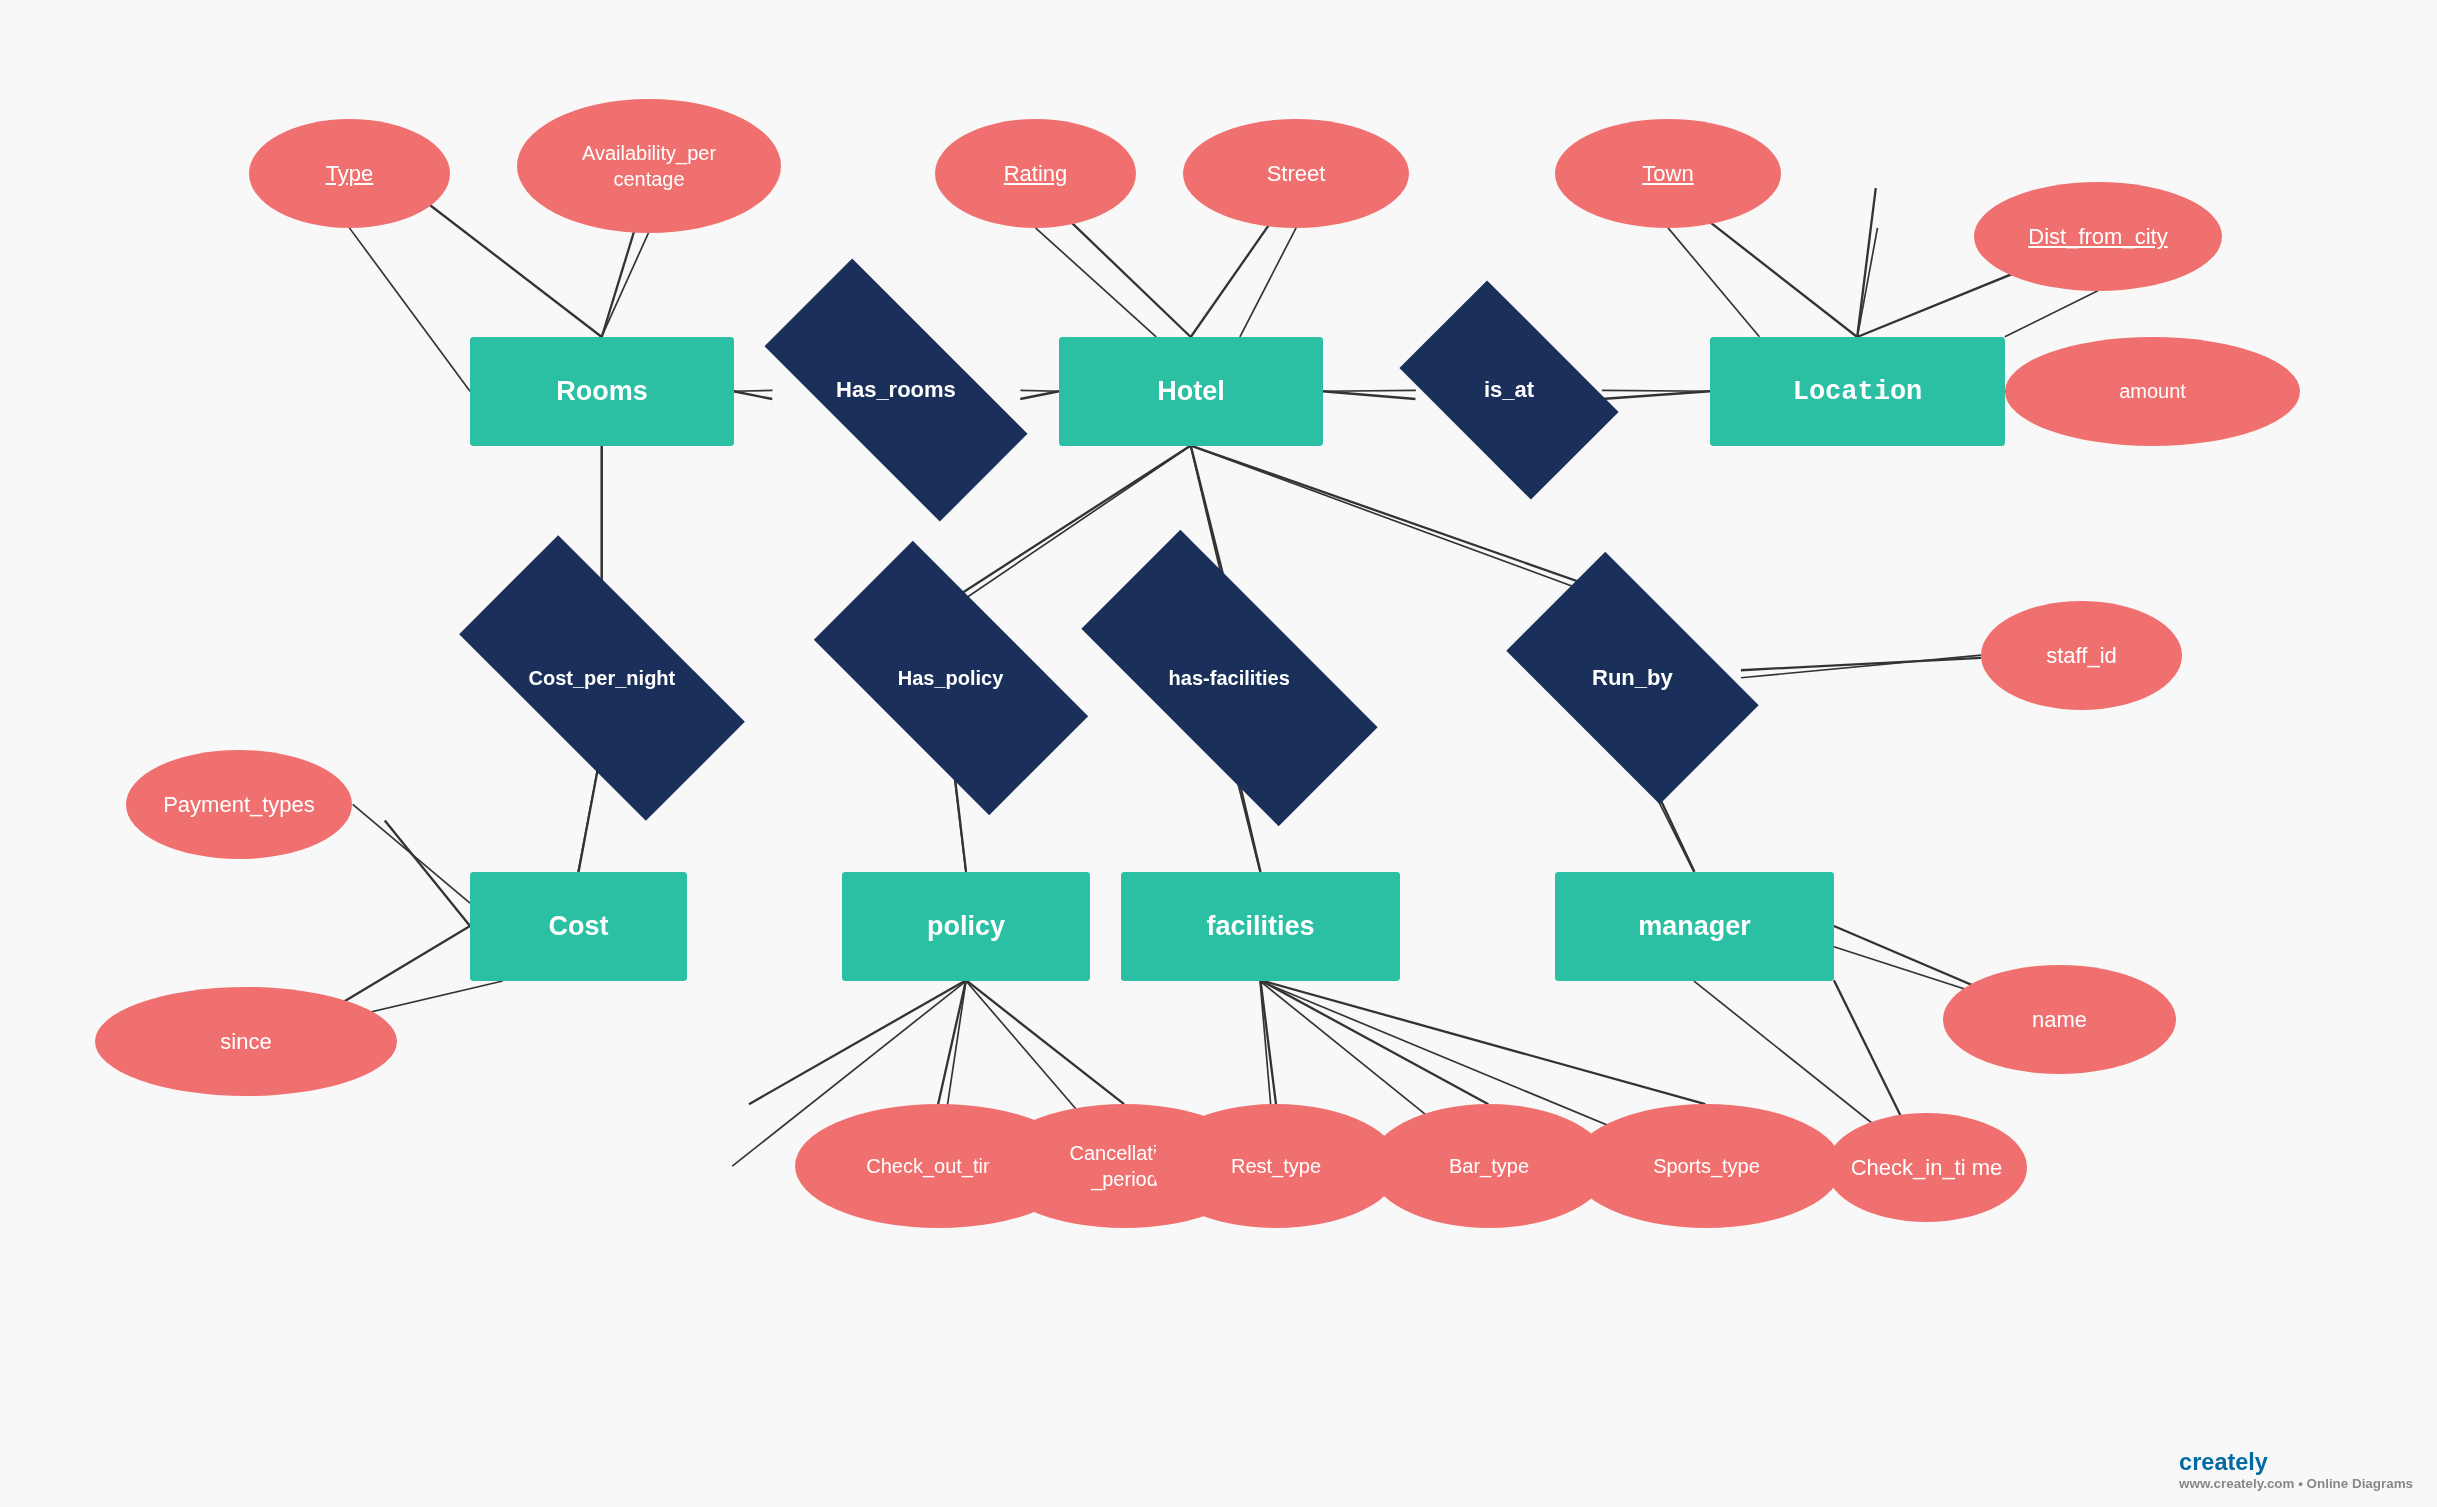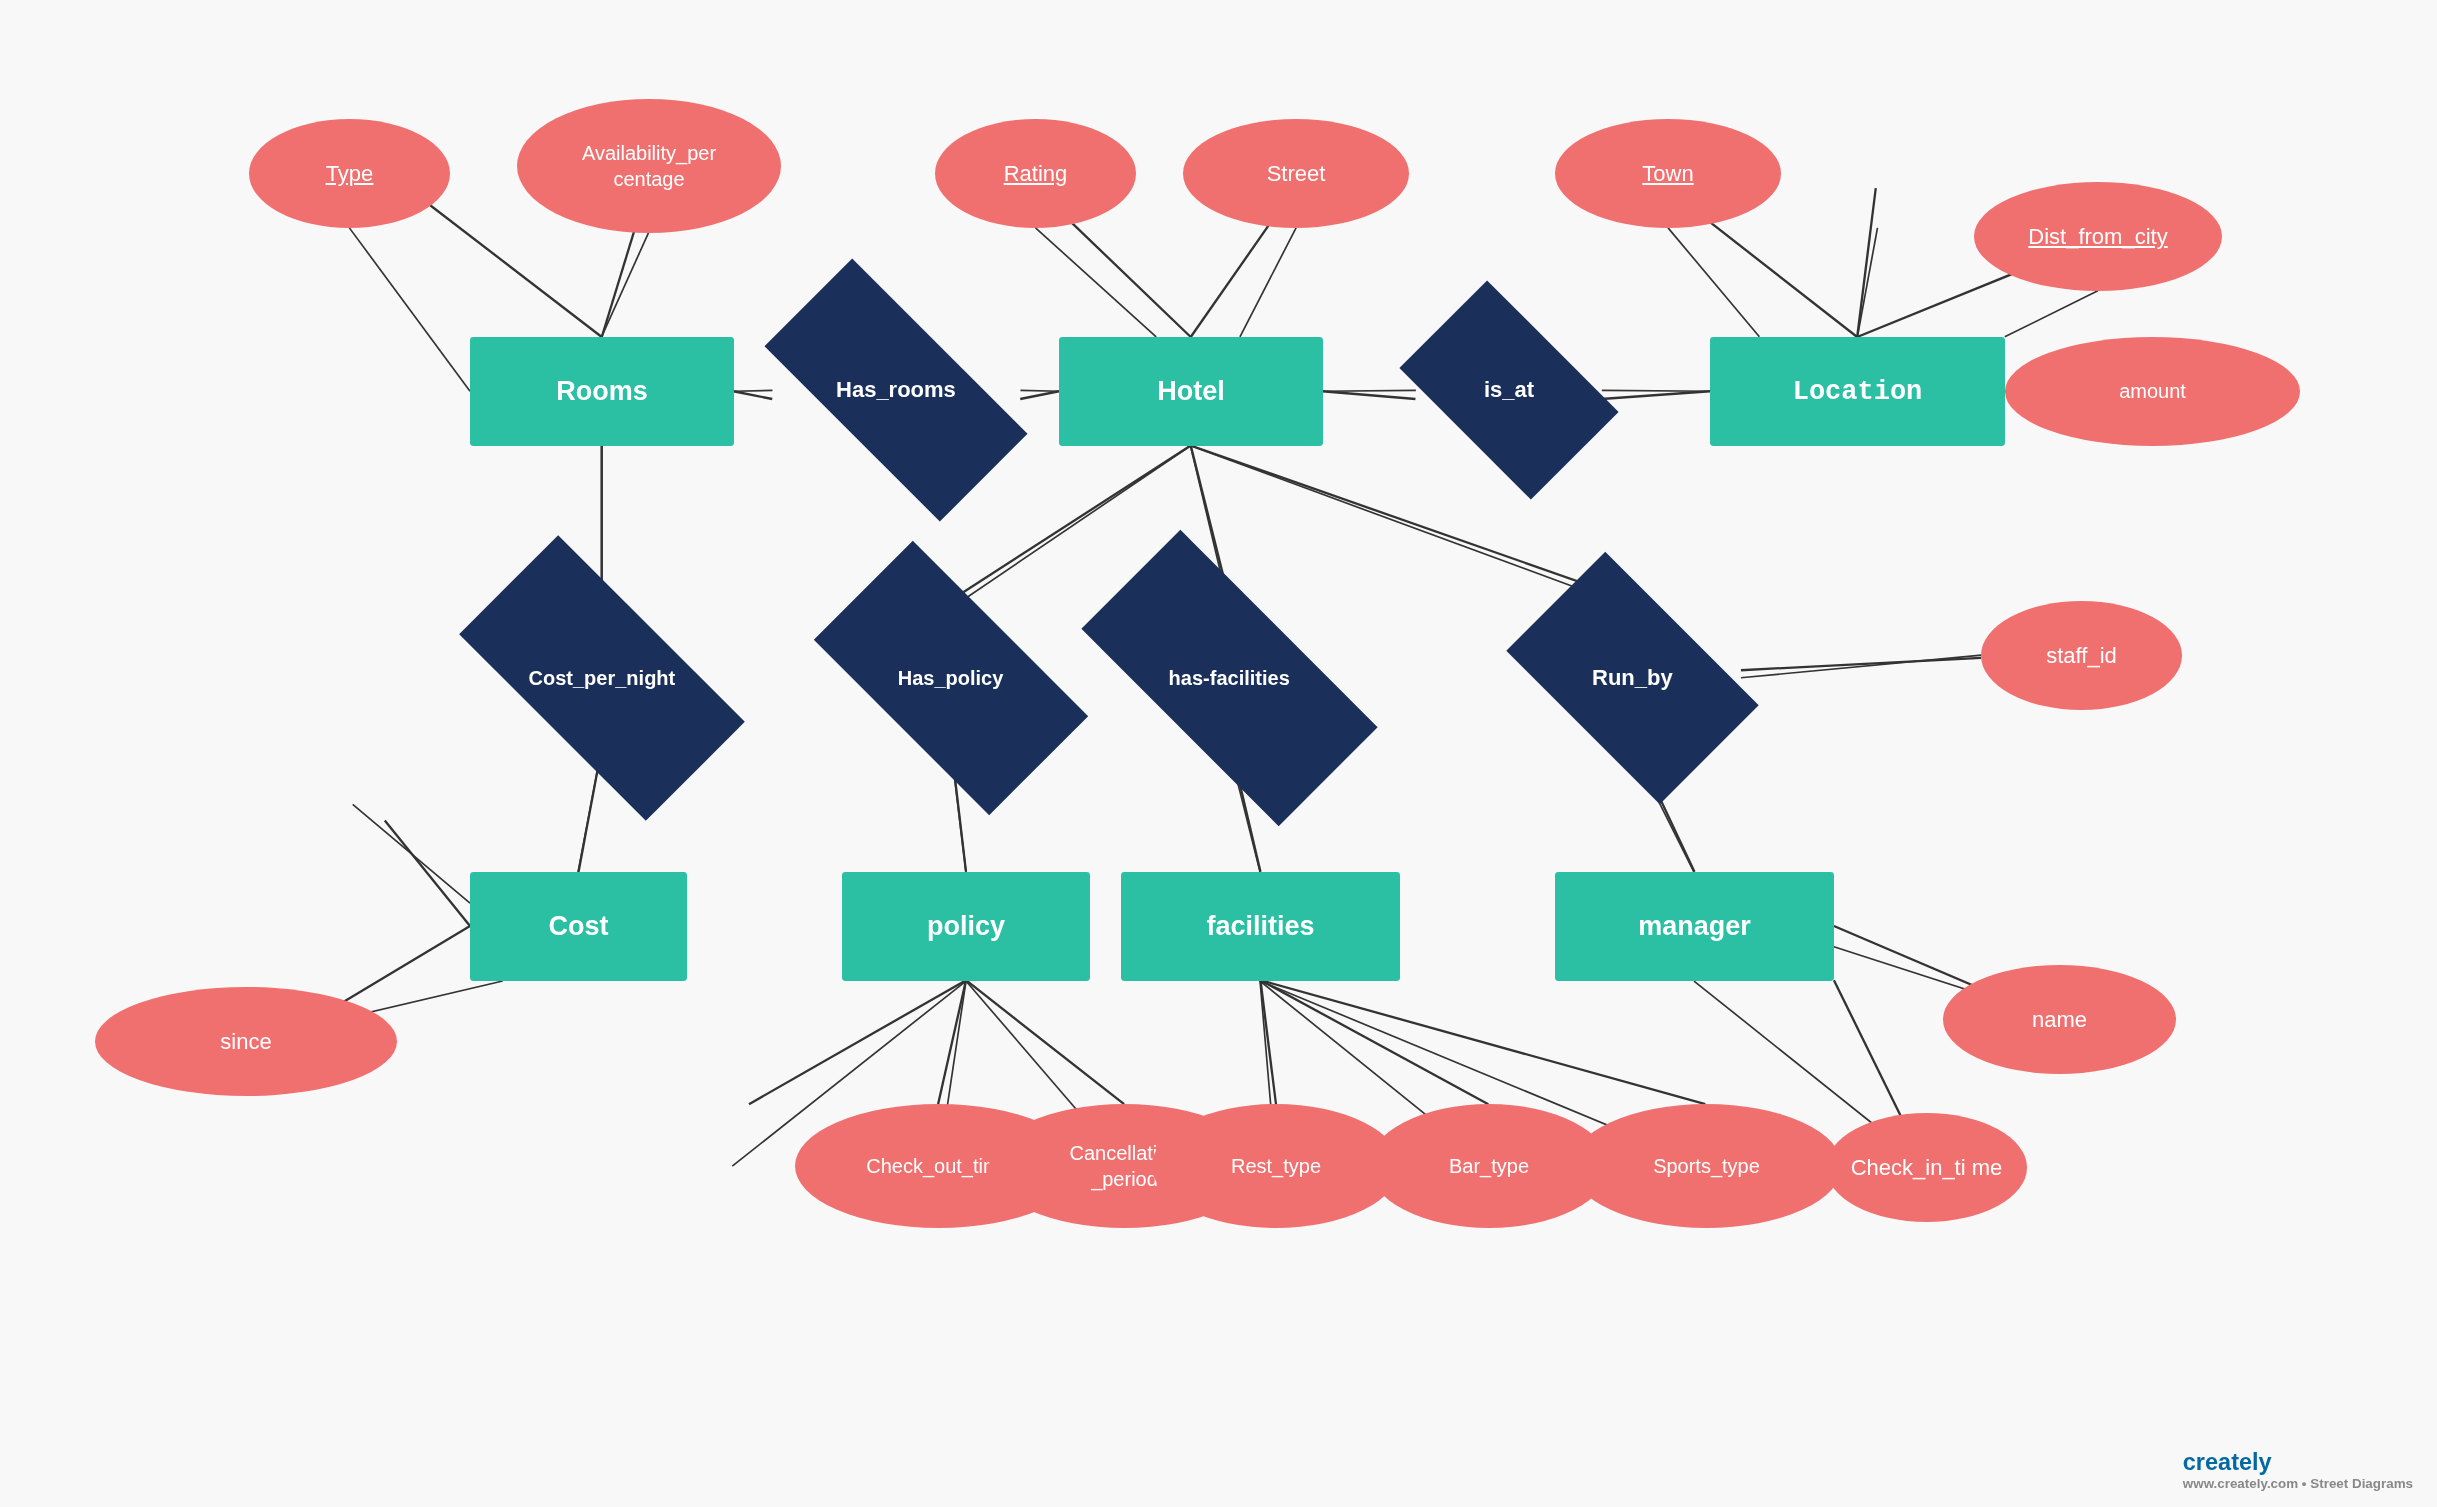--- a/index.html
+++ b/index.html
@@ -243,20 +243,23 @@
 
 
   <div class="attr-ellipse" style="left:2005px;top:337px;width:295px;height:109px;font-size:20px;">
     <span>amount</span>
   </div>
 
   <div class="attr-ellipse underline" style="left:1974px;top:182px;width:248px;height:109px;font-size:22px;">
     <span>Dist_from_city</span>
   </div>
 
+  <div class="attr-ellipse" style="left:126px;top:750px;width:226px;height:109px;font-size:22px;">
+    <span>Payment_types</span>
+  </div>
 
   <div class="attr-ellipse" style="left:95px;top:987px;width:302px;height:109px;font-size:22px;">
     <span>since</span>
   </div>
 
   <div class="attr-ellipse" style="left:1981px;top:601px;width:201px;height:109px;font-size:22px;">
     <span>staff_id</span>
   </div>
 
   <div class="attr-ellipse" style="left:1943px;top:965px;width:233px;height:109px;font-size:22px;">
@@ -284,21 +287,21 @@
   <div class="attr-ellipse" style="left:1369px;top:1104px;width:240px;height:124px;font-size:20px;">
     <span>Bar_type</span>
   </div>
 
   <div class="attr-ellipse" style="left:1571px;top:1104px;width:271px;height:124px;font-size:20px;">
     <span>Sports_type</span>
   </div>
 
   <div class="watermark">
     <div class="creately">creately</div>
-    <div class="url">www.creately.com • Street Diagrams</div>
+    <div class="url">www.creately.com • Online Diagrams</div>
   </div>
 
 </div>
 
 <svg style="position:absolute;top:0;left:0;width:2438px;height:1508px;pointer-events:none;z-index:5;" viewBox="0 0 2910 1800" width="2438" height="1508">
 
   <line x1="417" y1="272" x2="561" y2="467" stroke="#333" stroke-width="2"></line>
 
   <line x1="774" y1="278" x2="718" y2="402" stroke="#333" stroke-width="2"></line>
 

